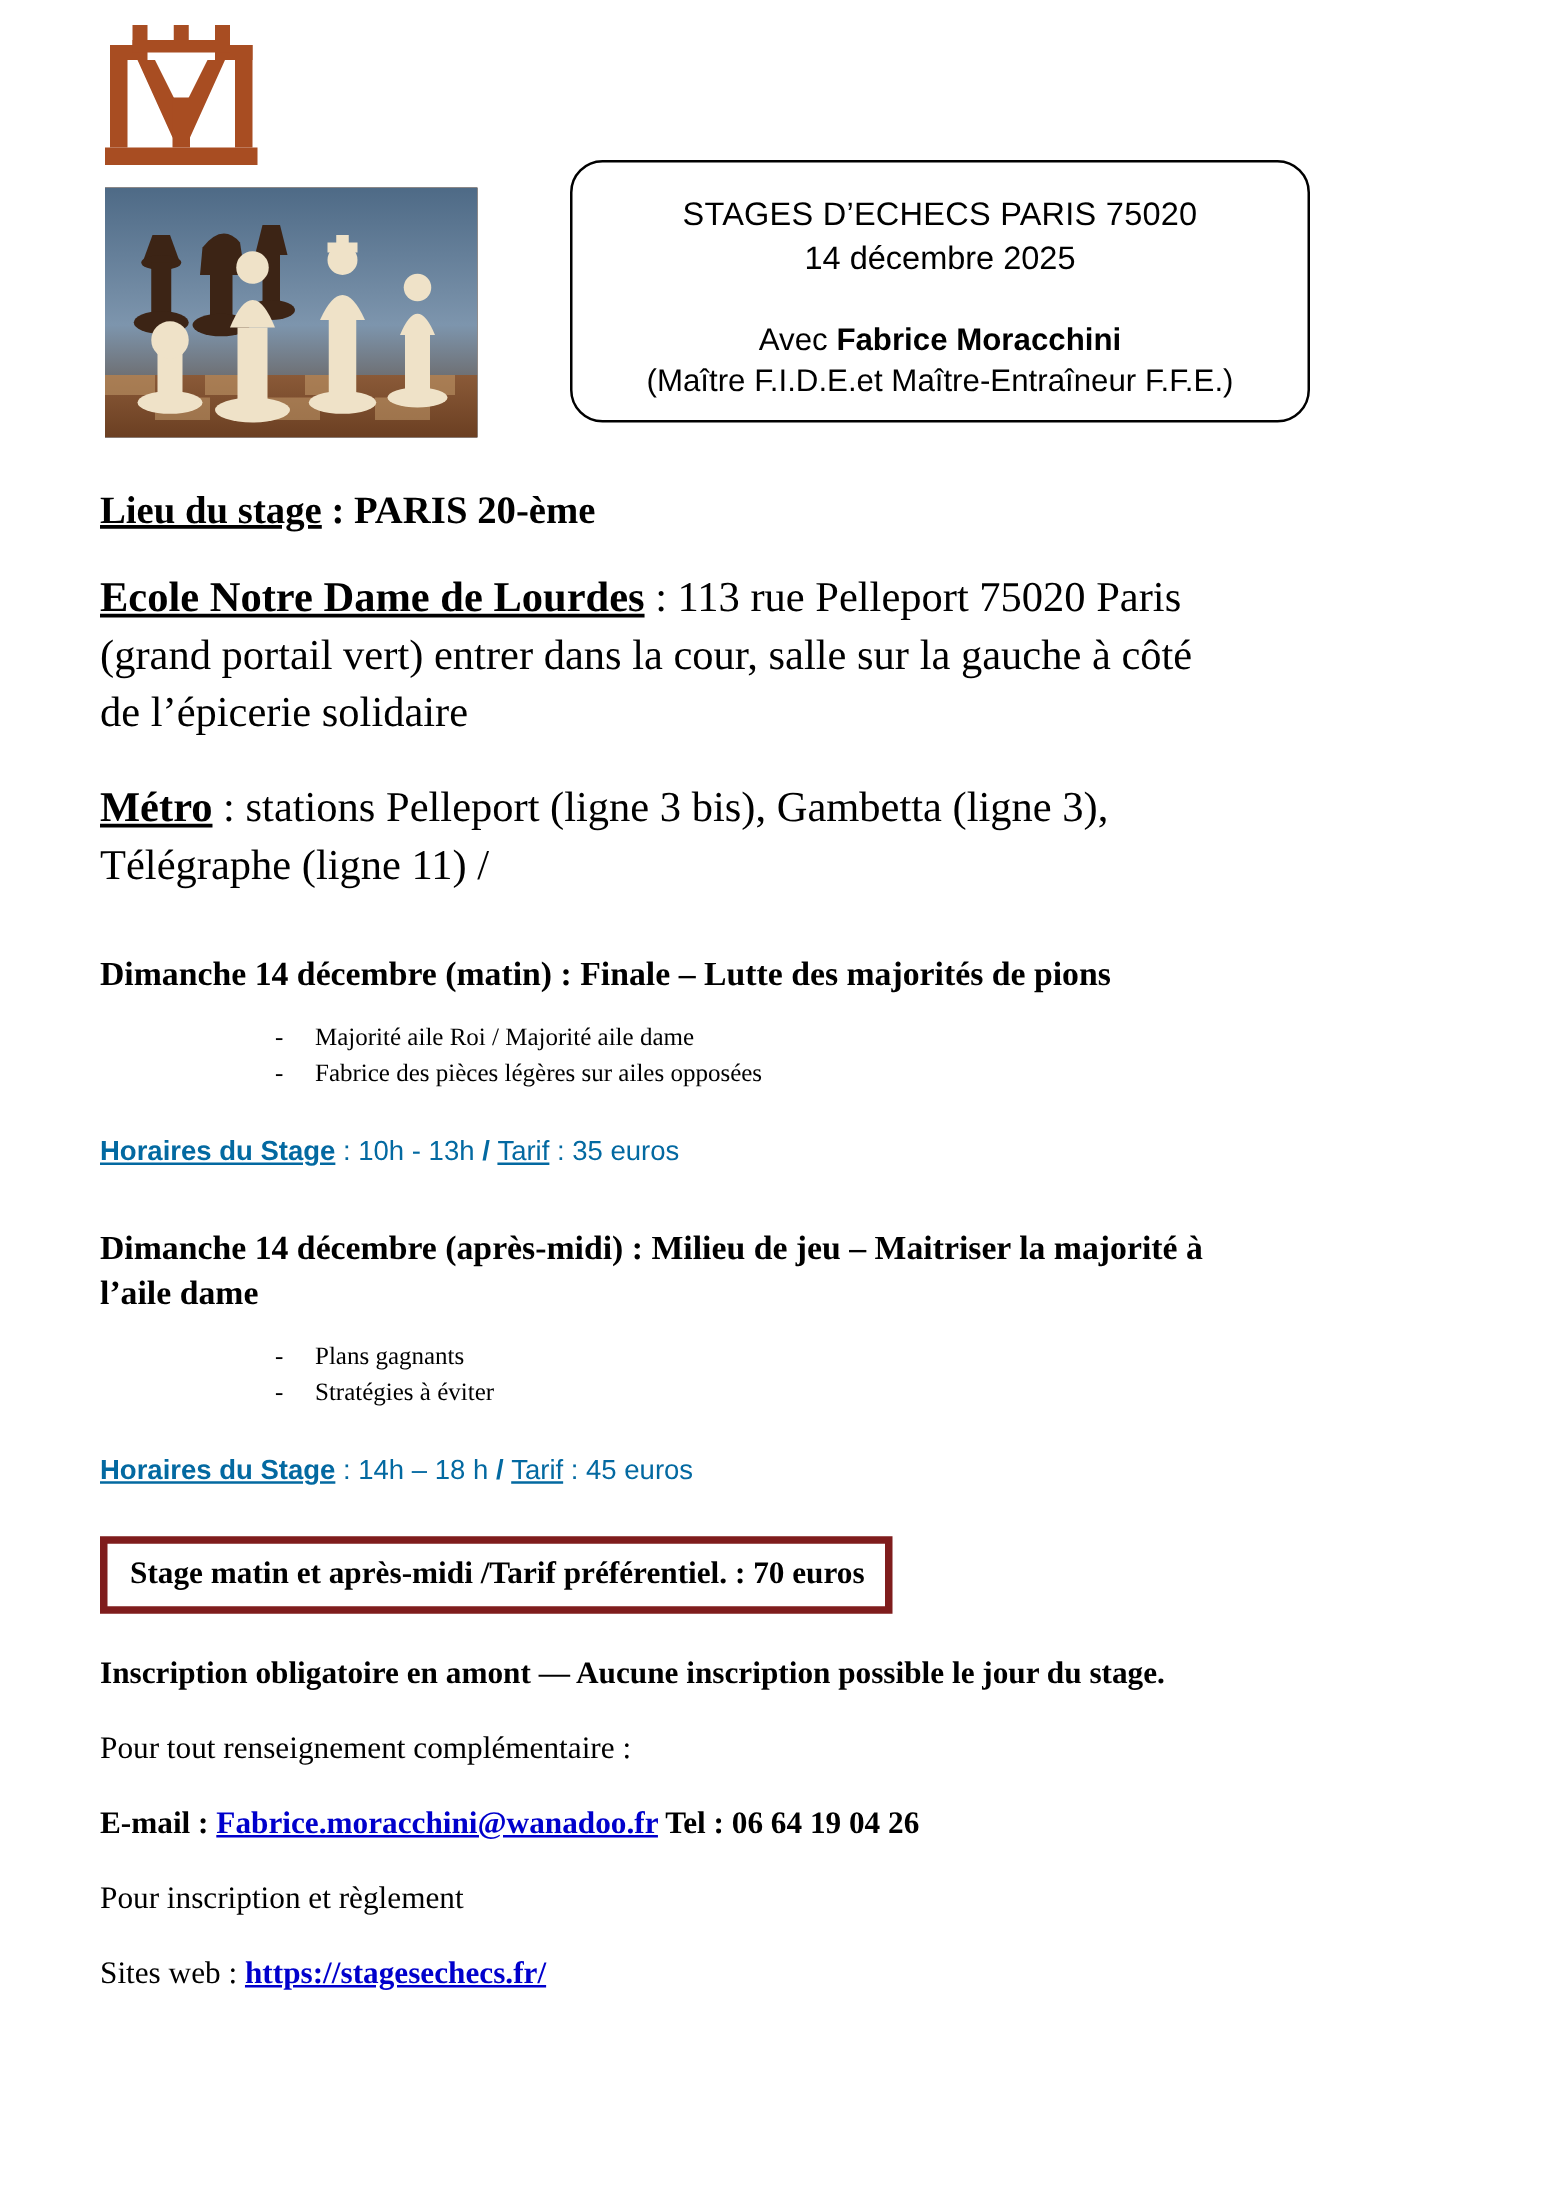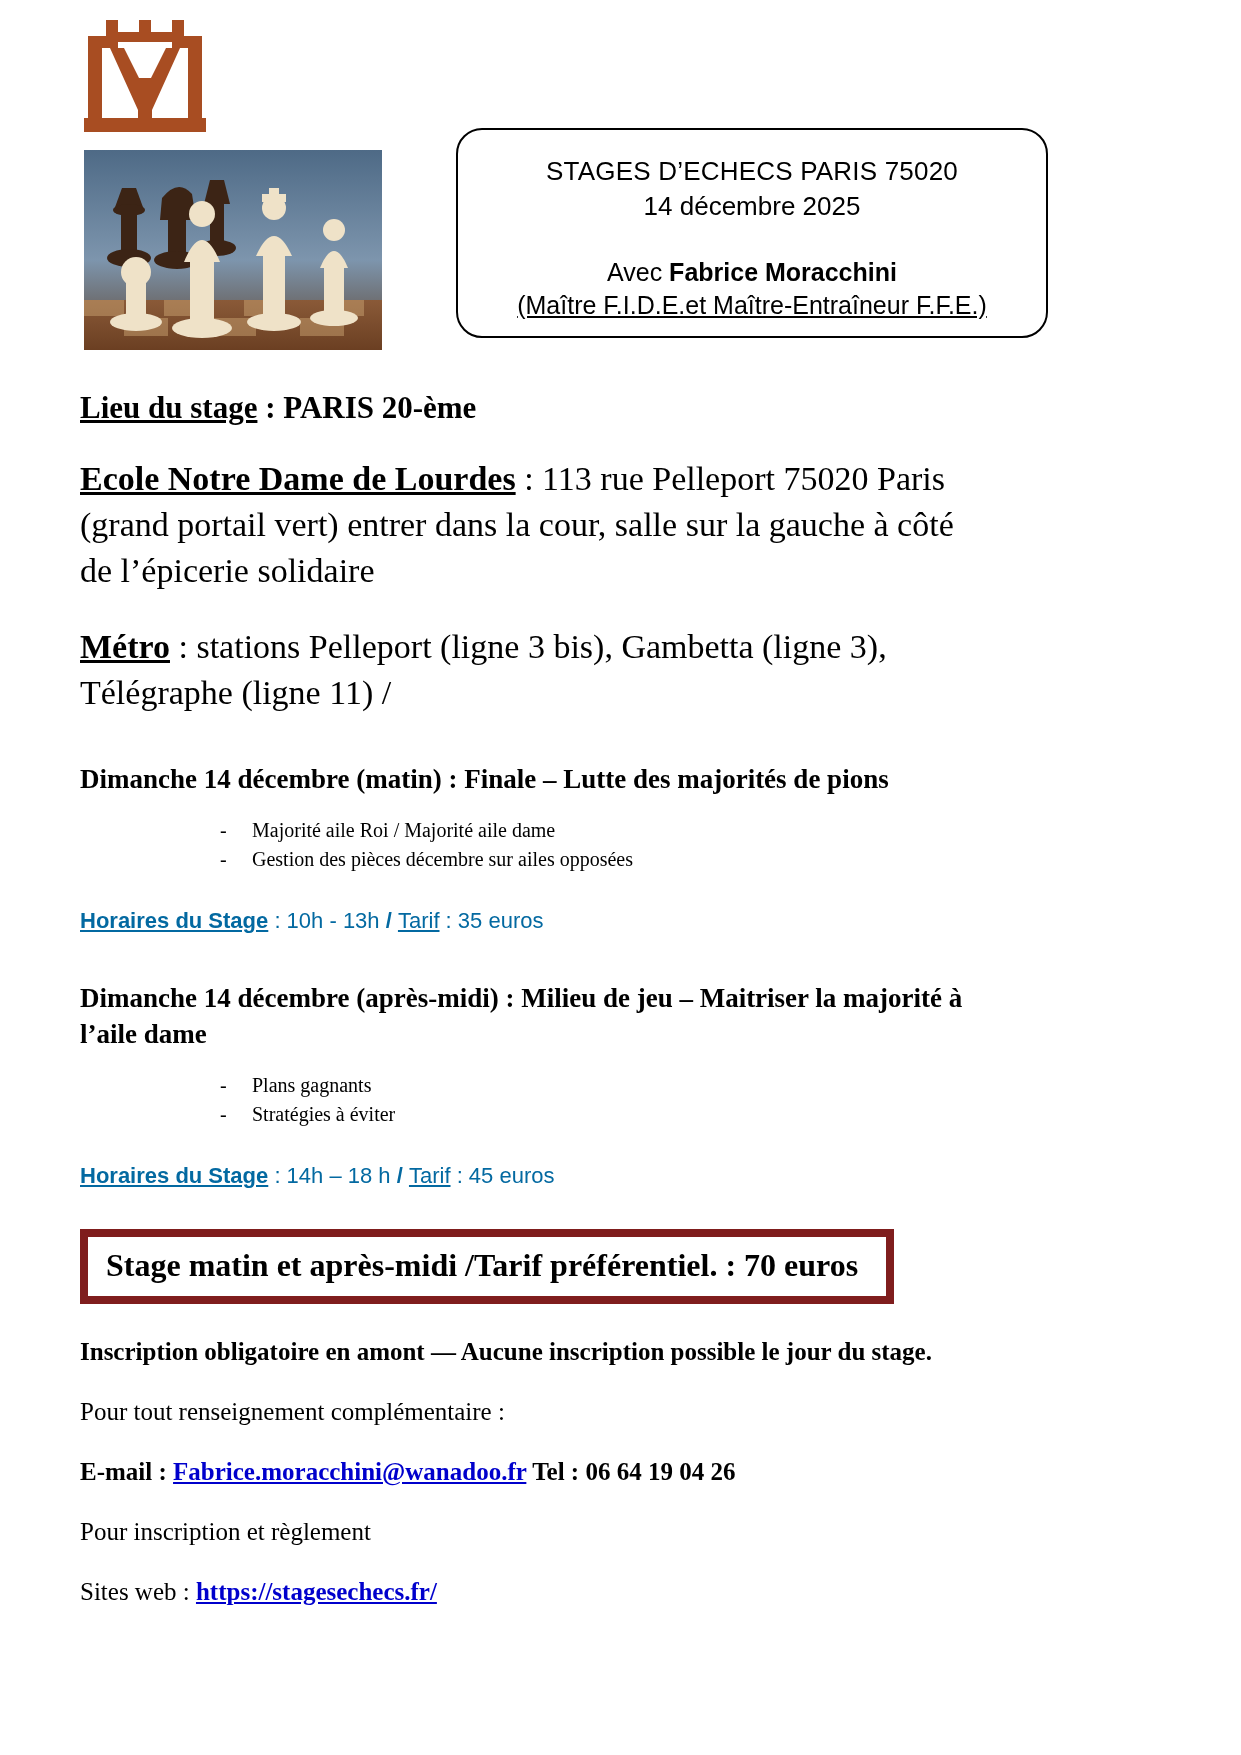--- a/index.html
+++ b/index.html
@@ -73,21 +73,20 @@
     margin-top: 4px;
   }
   .titlebox .line3 {
     font-size: 25px;
     margin-top: 36px;
   }
   .titlebox .line3 b { font-weight: bold; }
   .titlebox .line4 {
     font-size: 25px;
     margin-top: 4px;
-    text-decoration: underline;
   }
 
   
   .h1 {
     font-size: 31px;
     font-weight: bold;
     margin: 10px 0 0 0;
   }
   .h1 .u { text-decoration: underline; }
 
@@ -134,24 +133,24 @@
   }
   .horaires .lbl {
     font-weight: bold;
     text-decoration: underline;
   }
   .horaires .sep { font-weight: bold; }
   .horaires .tarif { text-decoration: underline; }
 
   .pricebox {
     margin: 40px 0 0 0;
-    border: 8px solid #7f1d1d;
+    border: 6px solid #7f1d1d;
     display: inline-block;
-    padding: 10px 28px 12px 18px;
-    font-size: 32px;
+    padding: 10px 16px 12px 18px;
+    font-size: 25px;
     font-weight: bold;
   }
 
   .note {
     font-size: 25px;
     font-weight: bold;
     margin: 34px 0 0 0;
   }
 
   .plain {
@@ -273,21 +272,21 @@
   <div class="h1"><span class="u">Lieu du stage</span><span> : PARIS 20-ème</span></div>
 
   <p class="body"><span class="u-bold">Ecole Notre Dame de Lourdes</span><span> : 113 rue Pelleport 75020 Paris (grand portail vert) entrer dans la cour, salle sur la gauche à côté de l’épicerie solidaire</span></p>
 
   <p class="body"><span class="u-bold">Métro</span><span> : stations Pelleport (ligne 3 bis), Gambetta (ligne 3), Télégraphe (ligne 11) /</span><br></p>
 
   
   <div class="h2">Dimanche 14 décembre (matin) : Finale – Lutte des majorités de pions</div>
   <ul class="dashes">
     <li>Majorité aile Roi / Majorité aile dame</li>
-    <li>Gestion des pièces décembre sur ailes opposées</li>
+    <li>Fabrice des pièces légères sur ailes opposées</li>
   </ul>
   <div class="horaires"><span class="lbl"> Horaires du Stage</span><span> : 10h - 13h </span><span class="sep">/ </span><span class="tarif">Tarif</span><span> : 35 euros</span></div>
 
   
   <div class="h2">Dimanche 14 décembre (après-midi) : Milieu de jeu – Maitriser la majorité à l’aile dame</div>
   <ul class="dashes">
     <li> Plans gagnants</li>
     <li>Stratégies à éviter</li>
   </ul>
   <div class="horaires"><span class="lbl">Horaires du Stage</span><span> : 14h – 18 h </span><span class="sep">/ </span><span class="tarif">Tarif</span><span> : 45 euros</span></div>

